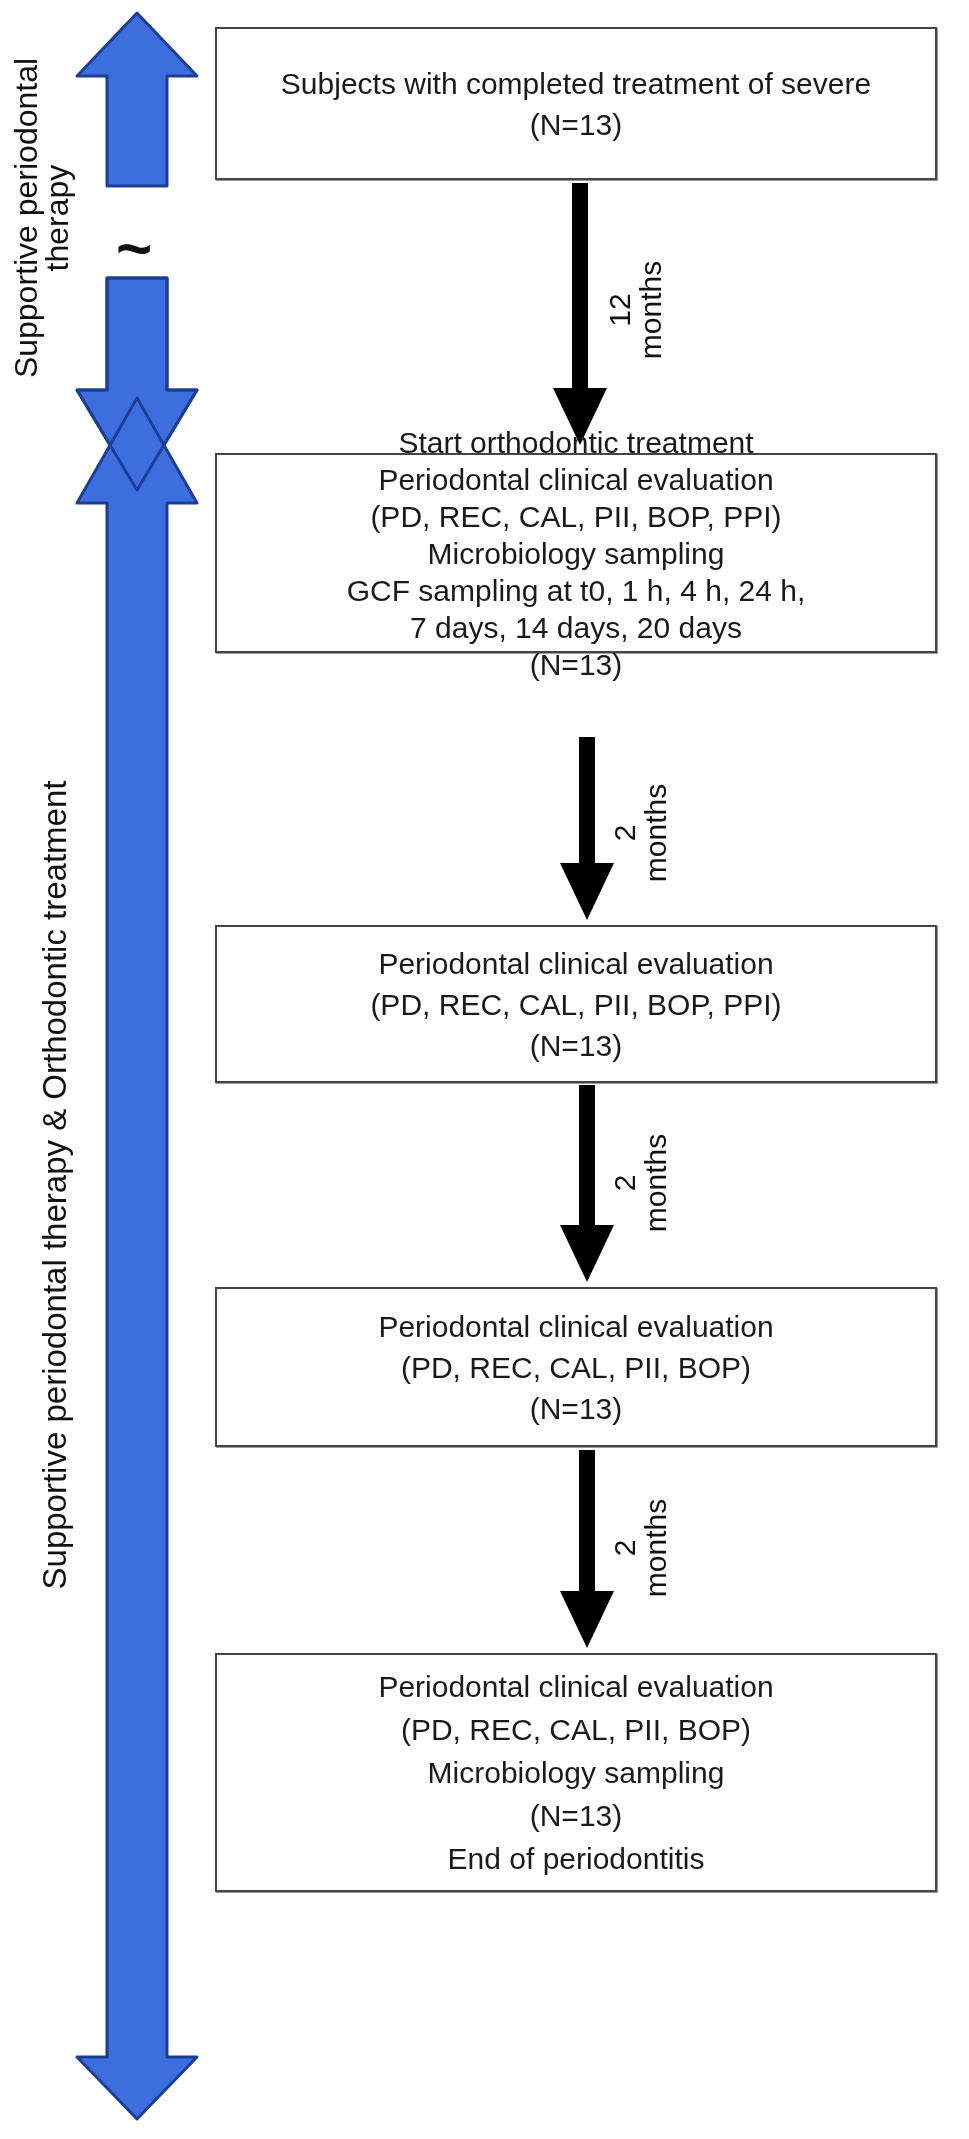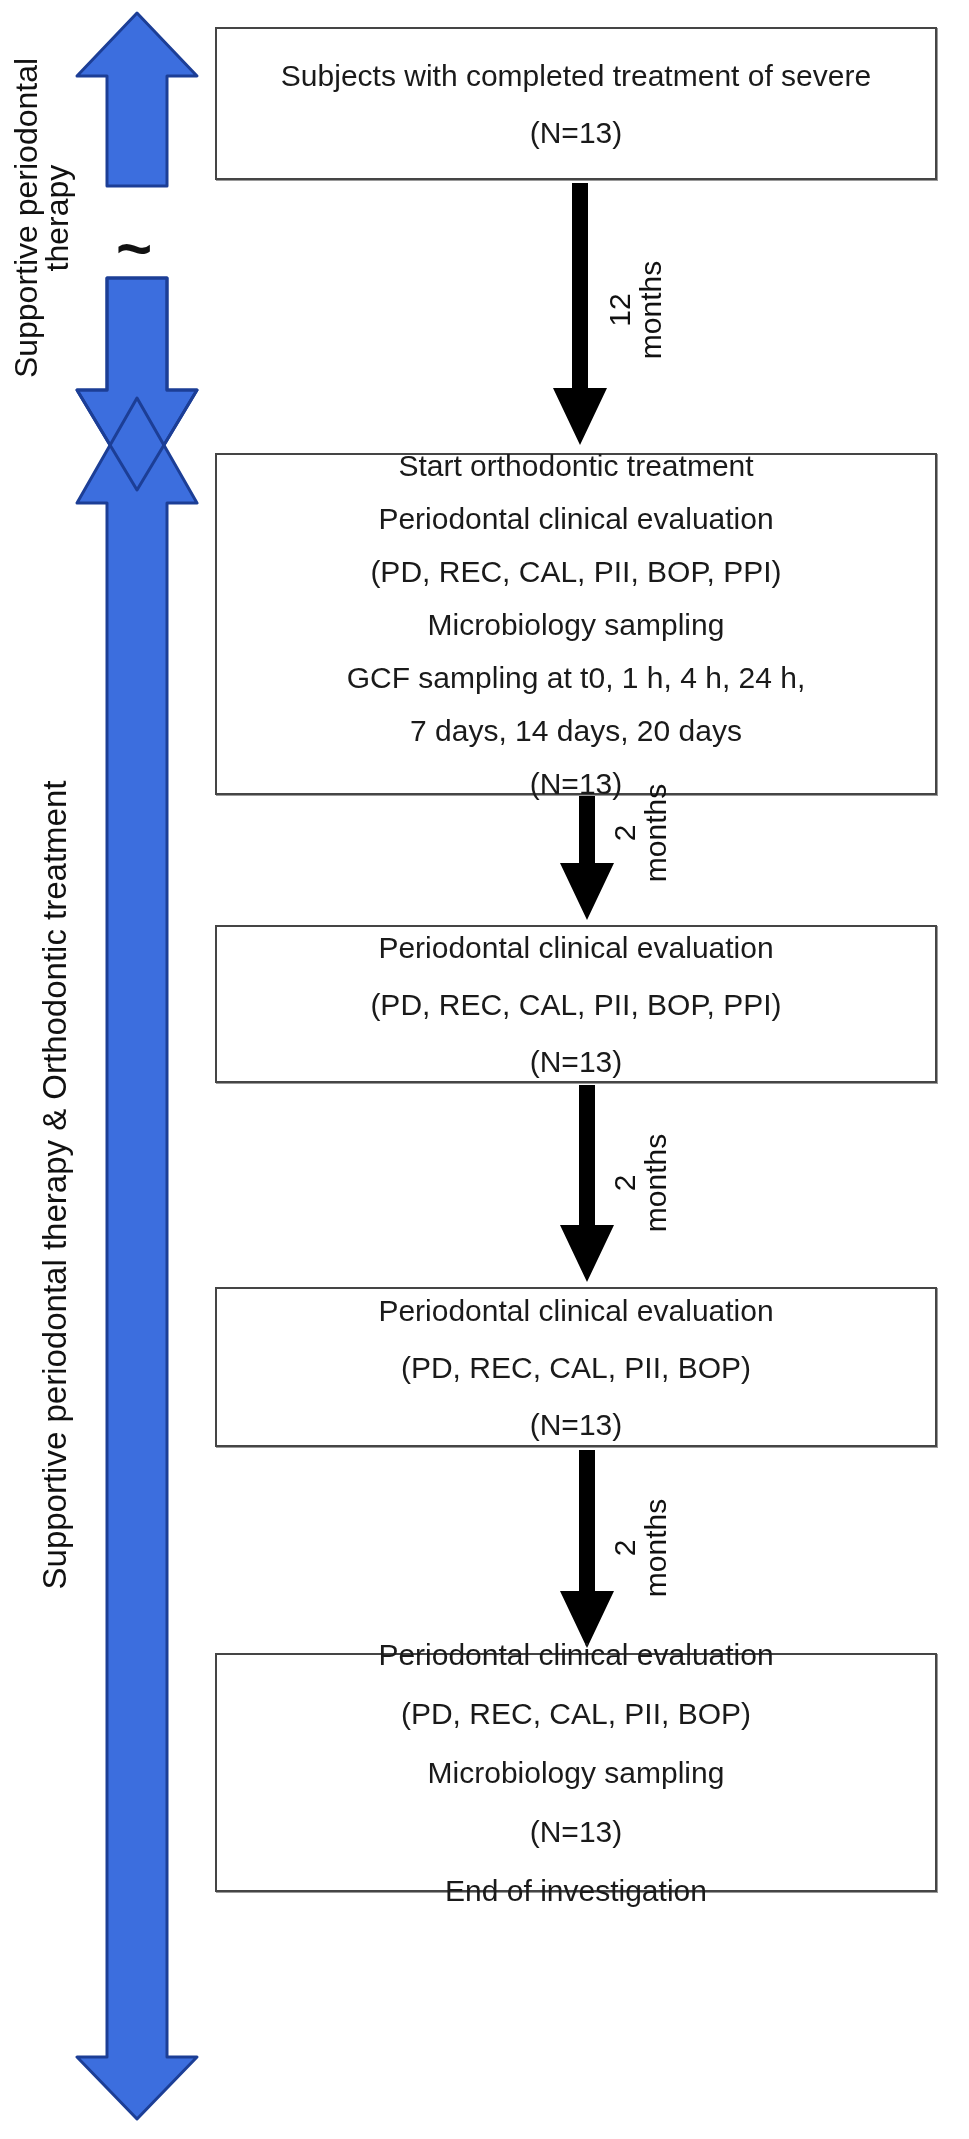--- a/index.html
+++ b/index.html
@@ -8,25 +8,24 @@
     overflow:hidden;font-family:"Liberation Sans",sans-serif;color:#111;
   }
   .layer{position:absolute;left:0;top:0;width:969px;height:2139px;}
   
   .box{
     position:absolute;left:215px;width:722px;
     border:2px solid #454545;background:#ffffff;
     display:flex;flex-direction:column;justify-content:center;align-items:center;
     text-align:center;font-size:30px;color:#1a1a1a;box-sizing:border-box;
     box-shadow:1px 1px 0 #9a9a9a;
-    gap:16px;
   }
   .box .bl{width:100%;}
   .box1{top:27px;height:153px;line-height:41px;}
-  .box2{top:453px;height:342px;line-height:37px;}
+  .box2{top:453px;height:200px;line-height:37px;}
   .box3{top:925px;height:158px;line-height:41px;}
   .box4{top:1287px;height:160px;line-height:41px;}
   .box5{top:1653px;height:239px;line-height:43px;}
   
   .ivl{
     position:absolute;width:120px;height:64px;
     transform:rotate(-90deg);transform-origin:center;
     display:flex;flex-direction:column;justify-content:center;align-items:center;
     font-size:30px;line-height:31px;color:#111;text-align:center;white-space:nowrap;
   }
@@ -101,21 +100,21 @@
     <div class="bl">Periodontal clinical evaluation</div>
     <div class="bl">(PD, REC, CAL, PII, BOP)</div>
     <div class="bl">(N=13)</div>
   </div>
 
   <div class="box box5">
     <div class="bl">Periodontal clinical evaluation</div>
     <div class="bl">(PD, REC, CAL, PII, BOP)</div>
     <div class="bl">Microbiology sampling</div>
     <div class="bl">(N=13)</div>
-    <div class="bl">End of investigation</div>
+    <div class="bl">End of periodontitis</div>
   </div>
 
   <div class="ivl ivl-a">
     <div>12</div>
     <div>months</div>
   </div>
   <div class="ivl ivl-b">
     <div>2</div>
     <div>months</div>
   </div>

